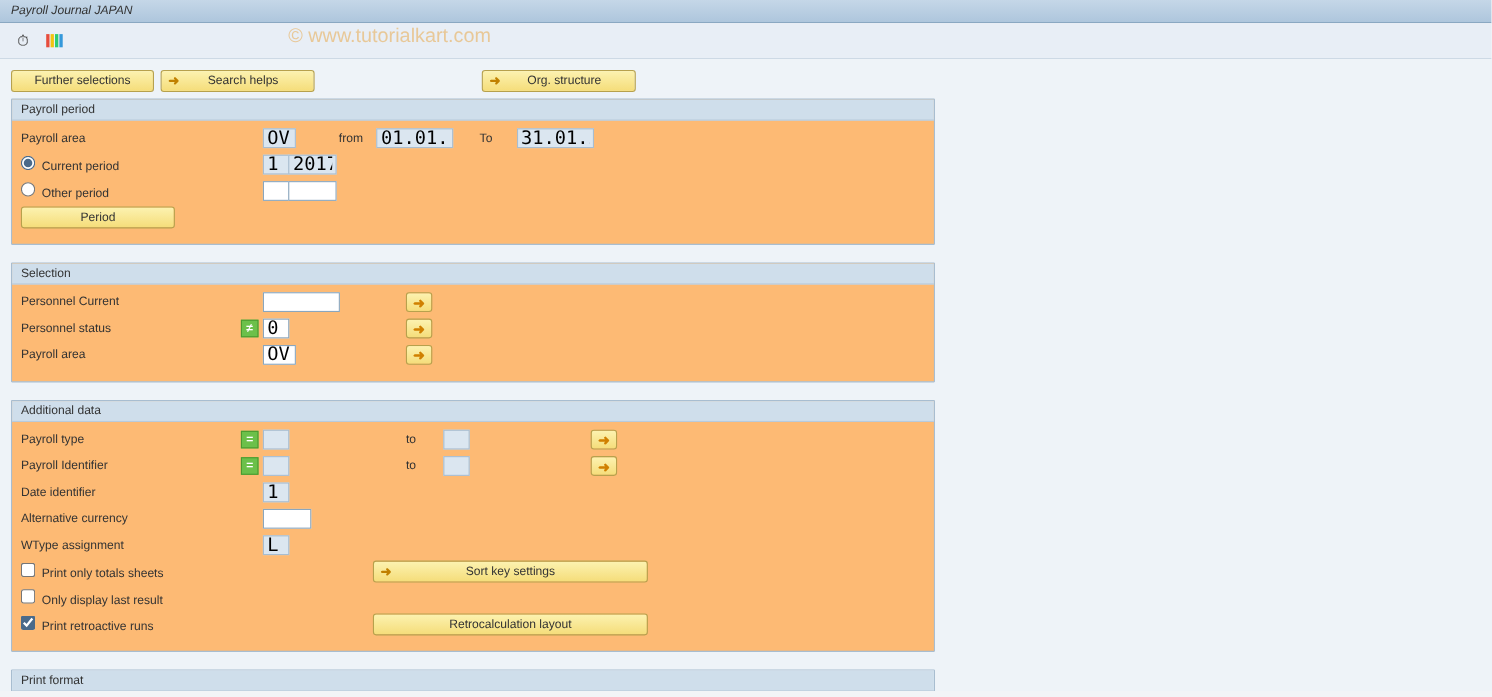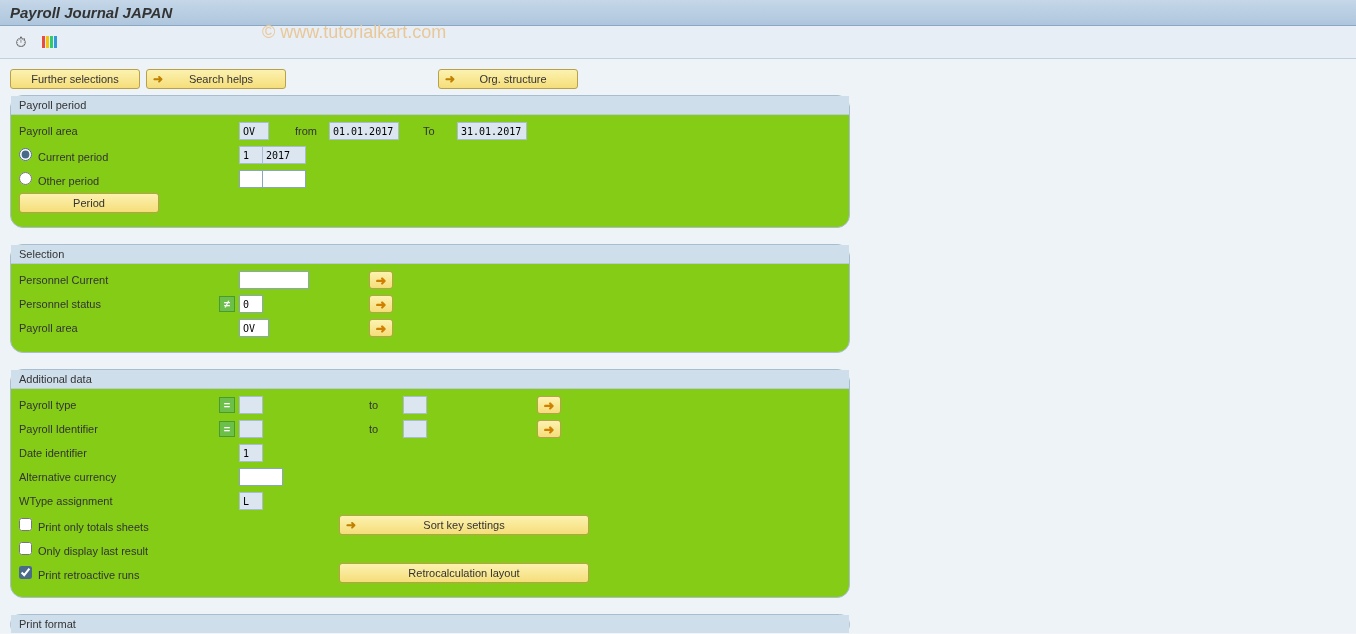--- a/index.html
+++ b/index.html
@@ -1,34 +1,34 @@
 <!DOCTYPE html>
 <html><head>
 <meta charset="utf-8">
 <style>
   * { box-sizing: border-box; margin: 0; padding: 0; }
   body { font-family: Arial, sans-serif; font-size: 11px; background: #f2f4f7; width: 1356px; height: 634px; overflow: hidden; position: relative; }
-  .titlebar { background: linear-gradient(to bottom, #c5d7e8, #aec6dd); border-bottom: 1px solid #8aa8c2; padding: 4px 10px; font-style: italic; font-weight: bold; font-size: 15px; color: #333; }
+  .titlebar { background: linear-gradient(to bottom, #c5d7e8, #aec6dd); border-bottom: 1px solid #8aa8c2; padding: 4px 10px; font-style: italic; font-weight: normal; font-size: 11px; color: #333; }
   .toolbar { background: #e8eef6; border-bottom: 1px solid #c2d0de; padding: 6px 10px; display: flex; align-items: center; gap: 6px; }
   .content-wrapper { position: relative; height: calc(634px - 60px); overflow-y: scroll; background: #eef3f8; }
   .content { padding: 10px 10px 10px 10px; width: 860px; }
   .button-row { display: flex; gap: 6px; margin-bottom: 6px; }
   .sap-btn { background: linear-gradient(to bottom, #fcf2b0, #f5dd7a); border: 1px solid #b7a14d; border-radius: 3px; padding: 2px 14px; font-size: 11px; color: #333; cursor: pointer; display: inline-flex; align-items: center; gap: 4px; height: 20px; }
   .sap-btn.wide { min-width: 130px; justify-content: center; }
   .sap-btn.wider { min-width: 140px; justify-content: center; }
   .sap-btn.small { padding: 1px 4px; min-width: 24px; height: 18px; justify-content: center; }
   .sap-btn.block { min-width: 250px; justify-content: center; position: relative; }
   .sap-btn .arrow-icon { position: absolute; left: 6px; color: #c08000; font-size: 12px; }
-  .group { background: #84cc16; border: 1px solid #a8bdd0; border-radius: 13px; margin-bottom: 16px; }
+  .group { background: #fdba74; border: 1px solid #a8bdd0; border-radius: 1px; margin-bottom: 16px; }
   .group-title { padding: 3px 8px; font-size: 11px; color: #333; border-bottom: 1px solid #b8cadb; background: #cfdeeb; }
   .group-body { padding: 6px 8px 10px 8px; }
   .row { display: flex; align-items: center; margin-bottom: 4px; min-height: 20px; }
   .label { width: 220px; color: #333; }
   .label-short { width: 40px; text-align: left; padding: 0 6px; color: #333; }
-  input[type="text"] { background: #fff; border: 1px solid #8aa6bd; padding: 1px 3px; font-size: 10px; height: 18px; font-family: "Lucida Console", Monaco, monospace; }
+  input[type="text"] { background: #fff; border: 1px solid #8aa6bd; padding: 1px 3px; font-size: 17px; height: 18px; font-family: "Lucida Console", Monaco, monospace; }
   input[type="text"].readonly { background: #dbe6f0; border: 1px solid #a8bdd0; }
   .w30 { width: 30px; } .w24 { width: 24px; } .w44 { width: 44px; } .w70 { width: 70px; }
   .radio, .check { margin-right: 6px; accent-color: #4a6a8a; }
   .not-equal { display:inline-flex; align-items:center; justify-content:center; width:16px; height:16px; background:#6cc04a; color:#fff; font-weight:bold; border:1px solid #4a9a2f; font-size:11px; }
   .equal { display:inline-flex; align-items:center; justify-content:center; width:16px; height:16px; background:#6cc04a; color:#fff; font-weight:bold; border:1px solid #4a9a2f; font-size:11px; }
   .arrow-right { color:#d08000; font-size:13px; font-weight:bold; }
   .toolbar-icon { display:inline-flex; align-items:center; justify-content:center; width:22px; height:20px; border:1px solid transparent; border-radius:3px; cursor:pointer; }
   .clock-icon::before { content:"⏱"; color:#444; font-size:14px; }
   .bars-icon { display:flex; gap:1px; }
   .bars-icon span { display:block; width:3px; height:12px; }
@@ -72,21 +72,21 @@
           <span>Org. structure</span>
         </button>
   </div>
 
   <div class="group">
     <div class="group-title">Payroll period</div>
     <div class="group-body">
       <div class="row">
         <span class="label">Payroll area</span>
         <input type="text" class="readonly w30" value="OV" style="">
-        <span class="label-short" style="margin-left:20px">from</span>
+        <span class="label-short" style="margin-left:33px">from</span>
         <input type="text" class="readonly w70" value="01.01.2017" style="">
         <span class="label-short" style="margin-left:18px">To</span>
         <input type="text" class="readonly w70" value="31.01.2017" style="">
       </div>
       <div class="row">
         <span class="label"><input type="radio" class="radio" name="period" checked="" style=""><span>Current period</span></span>
         <input type="text" class="readonly w24" value="1" style="">
         <input type="text" class="readonly w44" style="margin-left: -1px;" value="2017">
       </div>
       <div class="row">

